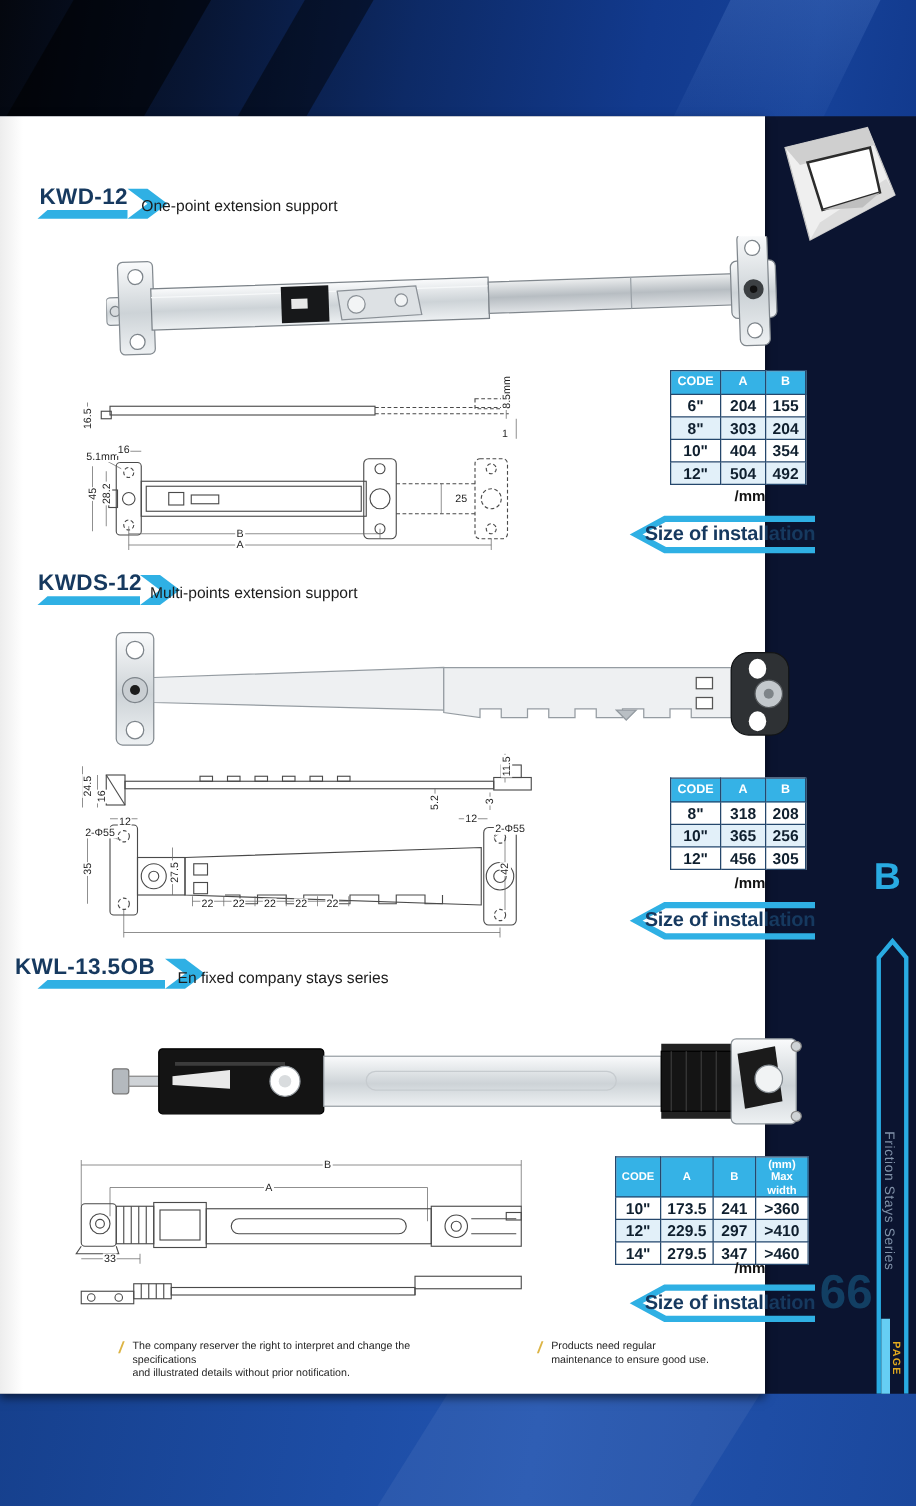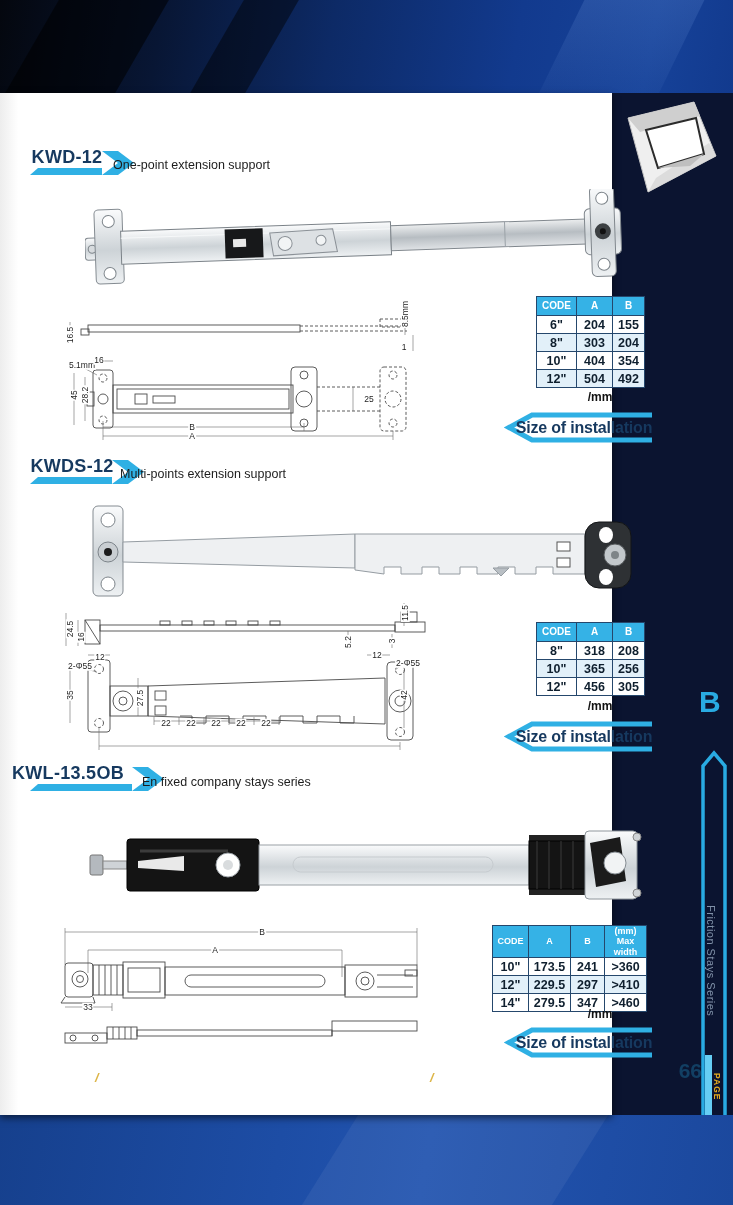--- a/index.html
+++ b/index.html
@@ -51,21 +51,21 @@
 
   svg.tech line, svg.tech rect, svg.tech circle, svg.tech path, svg.tech polyline, svg.tech polygon
     { stroke:#4a4a4a; fill:none; stroke-width:.9; }
   svg.tech .dashed { stroke-dasharray:3,2; }
   svg.tech .dimline { stroke:#6a6a6a; stroke-width:.6; }
 
   .dim { position:absolute; font-size:8.5px; color:#1e1e1e; background:#fff; padding:0 1px; white-space:nowrap; line-height:1; }
 
   .footer-slash { font-size:13px; font-weight:bold; font-style:italic; color:#dcb445; }
   .footer-note { font-size:8.5px; line-height:1.3; color:#252525; white-space:pre-line; }
-  .page-number { left:652px; top:966px; width:50px; text-align:right; font-size:21px; font-weight:bold; color:#123f63; }
+  .page-number { left:652px; top:920px; width:50px; text-align:center; font-size:38px; font-weight:bold; color:#123f63; }
 
   .sidebar-letter { left:699px; top:594px; font-size:30px; font-weight:bold; color:#29abe2; line-height:30px; }
   .sidebar-arrow { left:699px; top:629px; }
   .series-label { left:705px; top:812px; writing-mode:vertical-rl; font-size:11px; color:#8192a9; letter-spacing:.5px; white-space:nowrap; }
   .cyan-strip { left:705px; top:962px; width:7px; height:60px; background:#66cef4; }
   .page-label { left:712px; top:980px; writing-mode:vertical-rl; font-size:8.5px; font-weight:bold; color:#e2a91e; letter-spacing:1px; }
 </style>
 </head>
 <body>
 
@@ -472,21 +472,25 @@
       <span class="dim" style="left: 266px; top: 630px; transform: translate(-50%, -50%) rotate(0deg);">22</span>
       <span class="dim" style="left: 377px; top: 562px; transform: translate(-50%, -50%) rotate(0deg);">12</span>
       <span class="dim" style="left: 408px; top: 570px; transform: translate(-50%, -50%) rotate(0deg);">2-Φ55</span>
       <span class="dim" style="left: 404px; top: 602px; transform: translate(-50%, -50%) rotate(-90deg);">42</span>
       <span class="dim" style="left: 262px; top: 839px; transform: translate(-50%, -50%) rotate(0deg);">B</span>
       <span class="dim" style="left: 215px; top: 857px; transform: translate(-50%, -50%) rotate(0deg);">A</span>
       <span class="dim" style="left: 88px; top: 914px; transform: translate(-50%, -50%) rotate(0deg);">33</span>
     </div>
 
   <div class="footer-slash" style="left:95px;top:977px">/</div>
+  <div class="footer-note" style="left:106px;top:978px;width:255px">The company reserver the right to interpret and change the specifications
+and illustrated details without prior notification.</div>
   <div class="footer-slash" style="left:430px;top:977px">/</div>
+  <div class="footer-note" style="left:441px;top:978px;width:170px">Products need regular
+maintenance to ensure good use.</div>
   <div class="page-number">66</div>
 
   <div class="sidebar-letter">B</div>
   <svg class="sidebar-arrow" width="30" height="393">
     <path d="M4,393 L4,44 L15,31 L26,44 L26,393" fill="none" stroke="#29abe2" stroke-width="3.5"></path>
   </svg>
   <div class="series-label">Friction Stays Series</div>
   <div class="cyan-strip"></div>
   <div class="page-label">PAGE</div>
 

